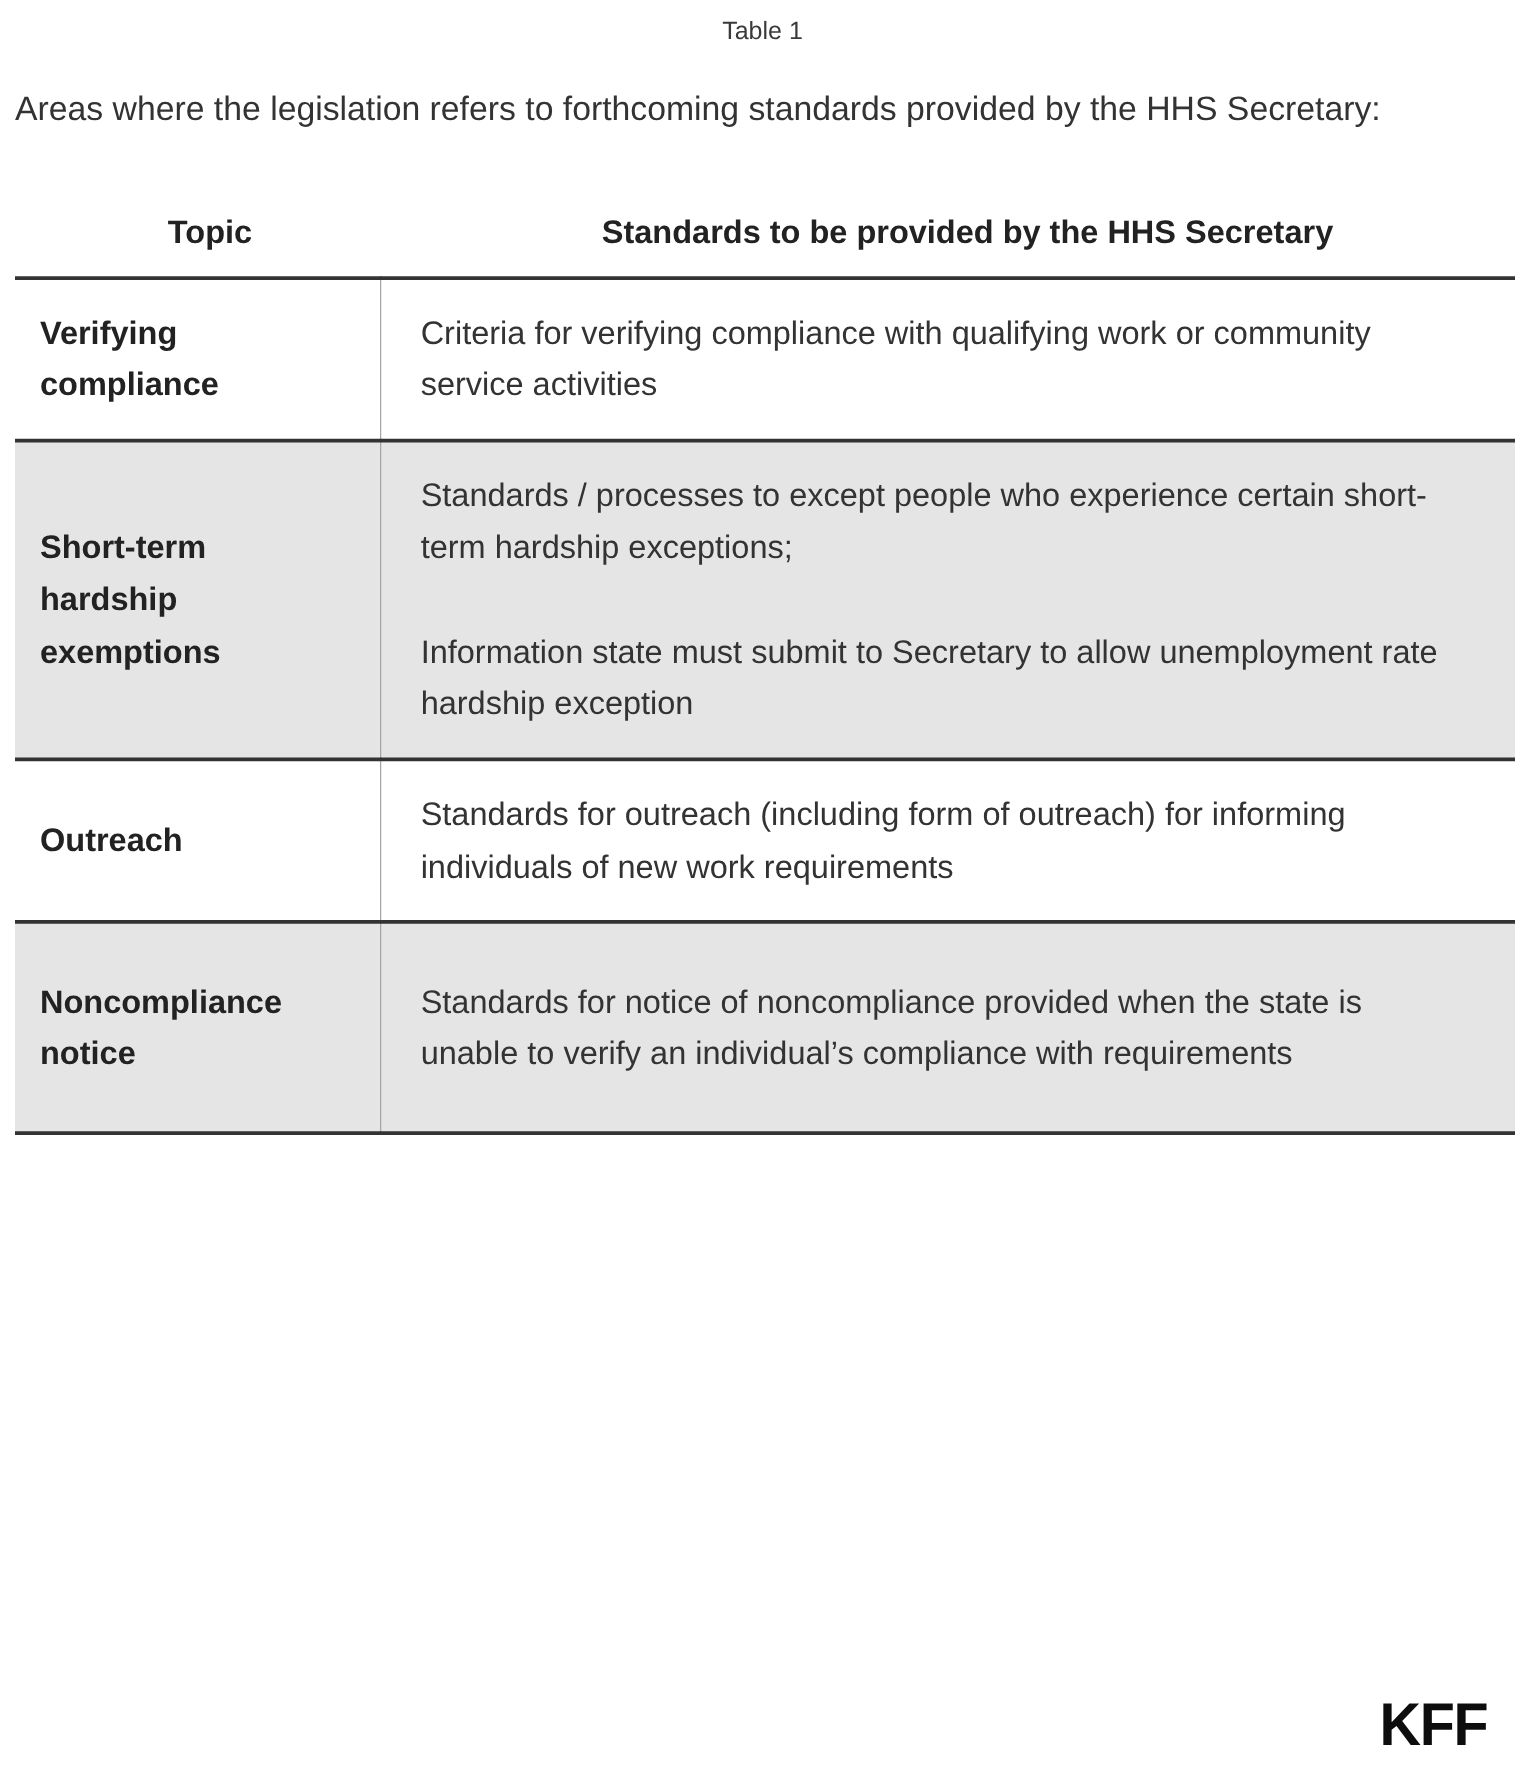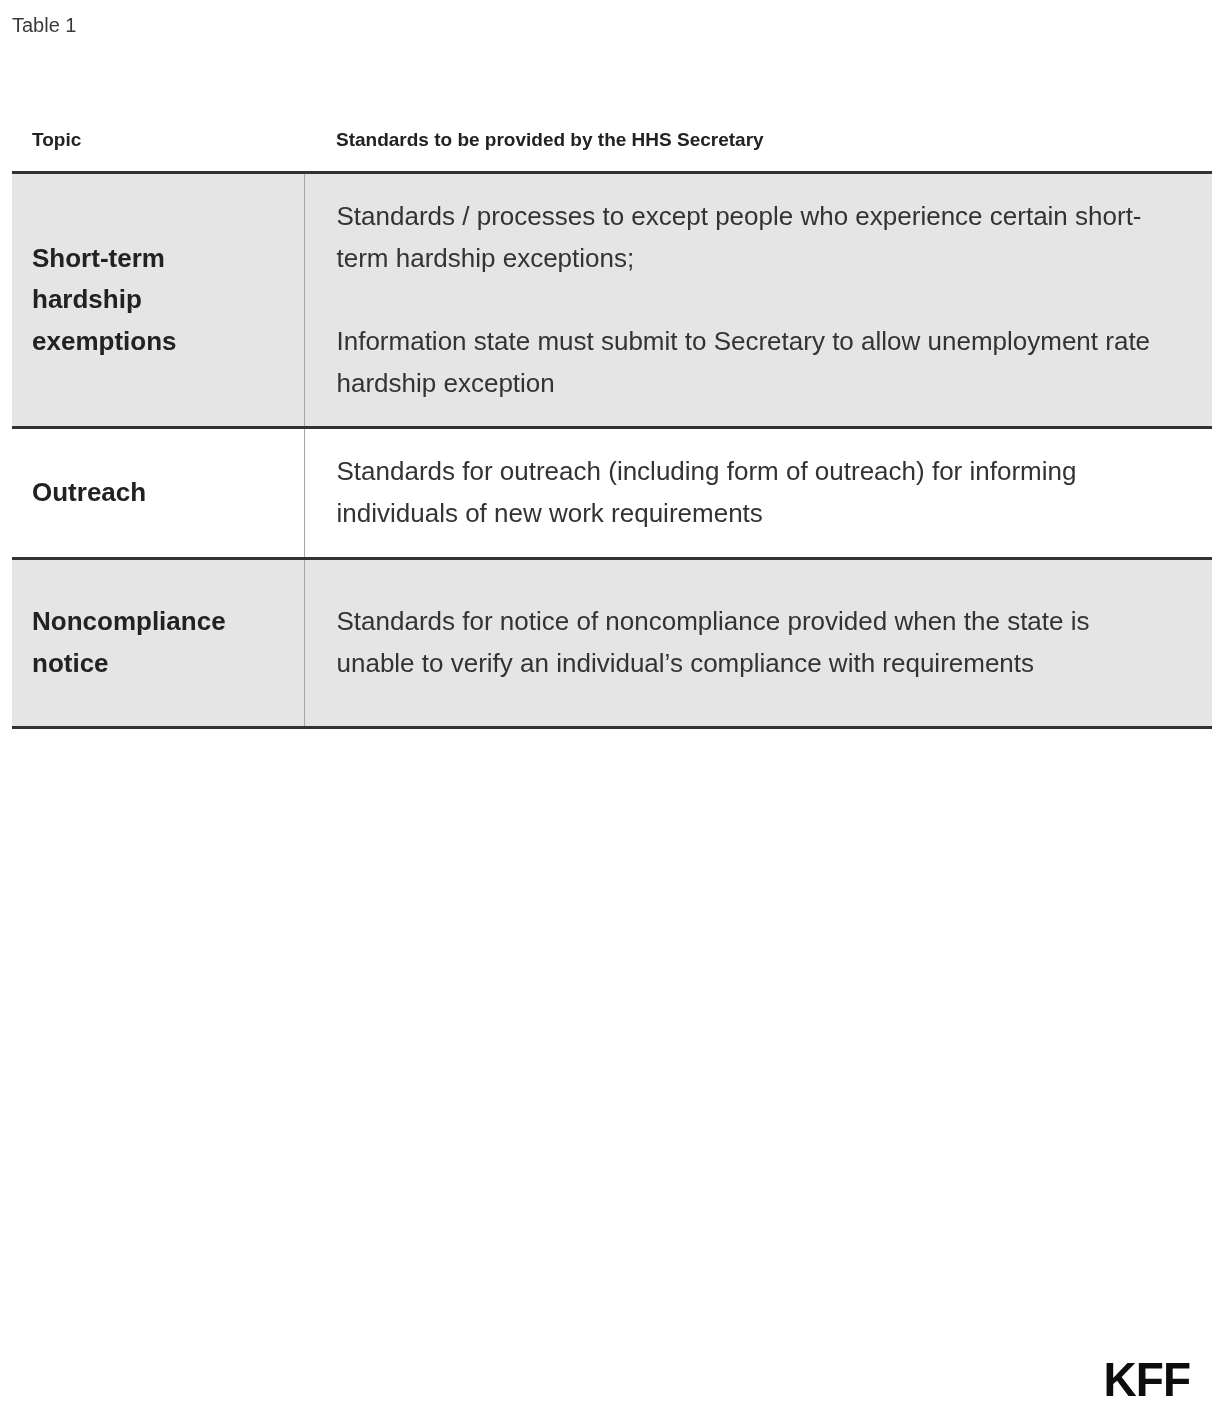--- a/index.html
+++ b/index.html
@@ -23,20 +23,21 @@
   .page{
     padding:14px 12px 0 12px;
     height:100%;
     display:flex;
     flex-direction:column;
   }
   .table-label{
     font-size:20px;
     color:#3a3a3a;
     margin-bottom:30px;
+    text-align:center;
   }
   .page-title{
     font-size:34px;
     font-weight:700;
     color:var(--heading);
     line-height:1.65;
     max-width:1150px;
     margin-bottom:22px;
   }
   .page-subtitle{
@@ -45,22 +46,22 @@
     line-height:1.5;
     max-width:1160px;
   }
   table.data-table{
     border-collapse:collapse;
     width:1200px;
     margin:54px auto 0 auto;
     table-layout:fixed;
   }
   thead th{
-    text-align:left;
-    font-size:19px;
+    text-align:center;
+    font-size:26px;
     font-weight:700;
     color:var(--heading);
     padding:8px 0 20px 0;
     vertical-align:bottom;
   }
   thead th.col-topic{padding-left:20px;width:292px;}
   thead th.col-standards{padding-left:32px;}
   thead tr{border-bottom:3px solid var(--border-dark);}
   tbody tr{border-bottom:3px solid var(--border-dark);}
   tbody tr.shaded{background:var(--shaded-bg);}
@@ -105,29 +106,36 @@
   }
 </style>
 </head>
 <body>
 
 <div class="page">
 
   <div class="table-label">Table 1</div>
 
 
+  <p class="page-subtitle">Areas where the legislation refers to forthcoming standards provided by the HHS Secretary:</p>
 
   <table class="data-table">
     <thead>
       <tr>
         <th class="col-topic">Topic</th>
         <th class="col-standards">Standards to be provided by the HHS Secretary</th>
       </tr>
     </thead>
     <tbody>
+        <tr data-row="0">
+    <td class="topic-cell">Verifying compliance</td>
+    <td class="standards-cell">
+            <p>Criteria for verifying compliance with qualifying work or community service activities</p>
+          </td>
+  </tr>
         <tr data-row="3" class="shaded">
     <td class="topic-cell">Short-term hardship exemptions</td>
     <td class="standards-cell">
             <p>Standards / processes to except people who experience certain short-term hardship exceptions;</p>
             <p>Information state must submit to Secretary to allow unemployment rate hardship exception</p>
           </td>
   </tr>
         <tr data-row="4">
     <td class="topic-cell">Outreach</td>
     <td class="standards-cell">

